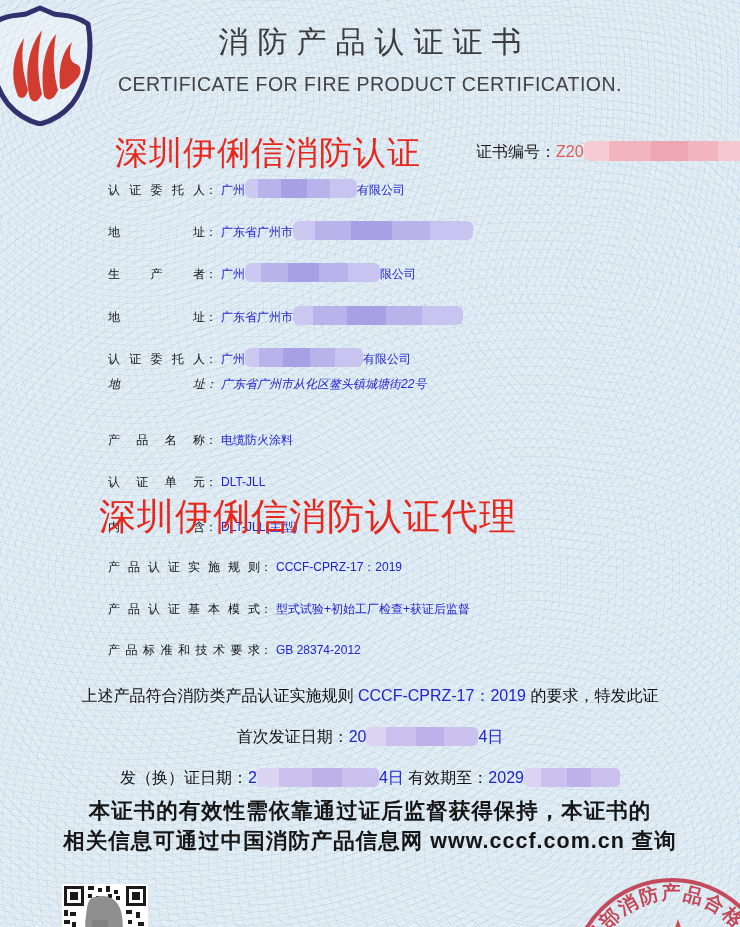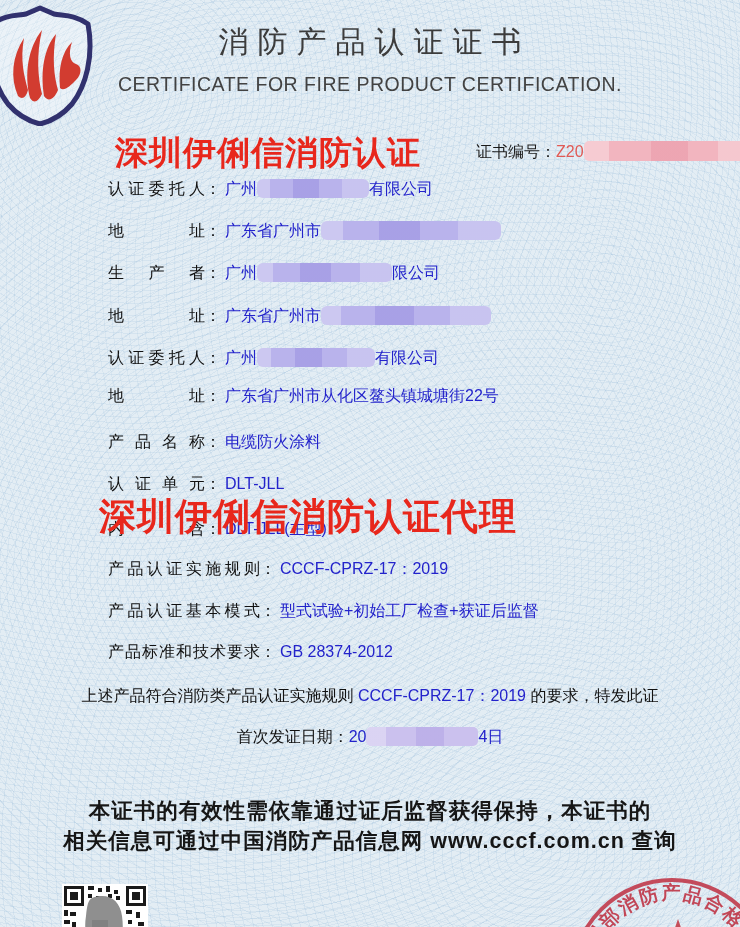--- a/index.html
+++ b/index.html
@@ -17,26 +17,26 @@
     background-image:
       repeating-radial-gradient(circle at 18% 10%, rgba(137,178,212,.16) 0 1px, transparent 1px 6px),
       repeating-radial-gradient(circle at 82% 30%, rgba(137,178,212,.13) 0 1px, transparent 1px 8px),
       repeating-radial-gradient(circle at 35% 62%, rgba(127,170,208,.12) 0 1px, transparent 1px 7px),
       repeating-radial-gradient(circle at 72% 92%, rgba(127,170,208,.14) 0 1px, transparent 1px 9px);
   }
   .logo{position:absolute;left:-16px;top:4px;width:112px;height:122px;}
   .header{position:absolute;left:0;top:0;width:100%;text-align:center;}
   .title{margin-top:22px;font-size:30px;letter-spacing:9px;text-indent:9px;color:#3c3c3c;font-weight:500;}
   .subtitle{margin-top:10px;font-size:19.5px;letter-spacing:.5px;color:#424242;font-weight:500;}
-  .wm{position:absolute;font-weight:700;color:var(--watermark-red);white-space:nowrap;z-index:5;}
+  .wm{position:absolute;font-weight:400;color:var(--watermark-red);white-space:nowrap;z-index:5;}
   .wm-top{left:115px;top:131px;font-size:33px;letter-spacing:1px;}
   .wm-mid{left:99px;top:492px;font-size:37px;letter-spacing:1px;}
   .cert-no{position:absolute;left:476px;top:141px;font-size:16px;color:#1a1a1a;white-space:nowrap;}
   .cert-no .red{color:var(--cert-no-red);font-weight:500;}
-  .field-row{position:absolute;left:108px;font-size:16px;white-space:nowrap;color:#111;}
+  .field-row{position:absolute;left:108px;font-size:12px;white-space:nowrap;color:#111;}
   .field-label{display:inline-block;text-align:justify;text-align-last:justify;color:#111;}
   .field-label.short{width:97px;}
   .field-label.wide{width:152px;}
   .field-colon{color:#111;padding-right:4px;}
   .field-value{color:var(--value-blue);}
   .blur{display:inline-block;height:19px;border-radius:6px;vertical-align:-4px;
     background-color:#b9b3ec;
     background-image:linear-gradient(90deg, rgba(255,255,255,.28) 0 12%, transparent 12% 32%, rgba(124,112,214,.28) 32% 55%, transparent 55% 76%, rgba(255,255,255,.22) 76%);}
   .blur-pink{display:inline-block;width:168px;height:20px;border-radius:5px;vertical-align:-4px;
     background-color:#f2b5bf;
@@ -94,21 +94,21 @@
     </div>
 
     <div class="field-row" style="top: 306px;">
       <span class="field-label short">地址</span><span class="field-colon">：</span><span class="field-value"><span class="value-prefix">广东省广州市</span><span class="blur" style="width: 170px;"></span><span class="value-suffix"></span></span>
     </div>
 
     <div class="field-row" style="top: 348px;">
       <span class="field-label short">认证委托人</span><span class="field-colon">：</span><span class="field-value"><span class="value-prefix">广州</span><span class="blur" style="width: 118px;"></span><span class="value-suffix">有限公司</span></span>
     </div>
 
-    <div class="field-row" style="top: 386px;">
+    <div class="field-row" style="top: 376px; font-style: italic;">
       <span class="field-label short">地址</span><span class="field-colon">：</span><span class="field-value"><span class="value-prefix">广东省广州市从化区鳌头镇城塘街22号</span><span class="value-suffix"></span></span>
     </div>
 
     <div class="field-row" style="top: 432px;">
       <span class="field-label short">产品名称</span><span class="field-colon">：</span><span class="field-value"><span class="value-prefix">电缆防火涂料</span><span class="value-suffix"></span></span>
     </div>
 
     <div class="field-row" style="top: 474px;">
       <span class="field-label short">认证单元</span><span class="field-colon">：</span><span class="field-value"><span class="value-prefix">DLT-JLL</span><span class="value-suffix"></span></span>
     </div>
@@ -133,20 +133,23 @@
   <div class="wm wm-mid">深圳伊俐信消防认证代理</div>
 
   <div class="center-line statement">
     <span>上述产品符合消防类产品认证实施规则 </span><span class="hl">CCCF-CPRZ-17：2019</span><span> 的要求，特发此证</span>
   </div>
 
   <div class="center-line date-line date-first">
     <span>首次发证日期：</span><span class="bl">20</span><span class="blur-date" style="width:112px"></span><span class="bl">4日</span>
   </div>
 
+  <div class="center-line date-line date-re">
+    <span>发（换）证日期：</span><span class="bl">2</span><span class="blur-date" style="width:122px"></span><span class="bl">4日</span><span>&nbsp;</span><span>有效期至：</span><span class="bl">2029</span><span class="blur-date" style="width:96px"></span>
+  </div>
 
   <div class="footer-line footer-1">本证书的有效性需依靠通过证后监督获得保持，本证书的</div>
   <div class="footer-line footer-2">
     <span>相关信息可通过中国消防产品信息网 </span><span>www.cccf.com.cn</span><span> 查询</span>
   </div>
 
   <svg class="qr" viewBox="0 0 86 86" aria-hidden="true">
     <rect x="0" y="0" width="86" height="86" fill="#fff"></rect>
     <g fill="#1a1a1a">
       <rect x="2" y="2" width="20" height="20"></rect>

